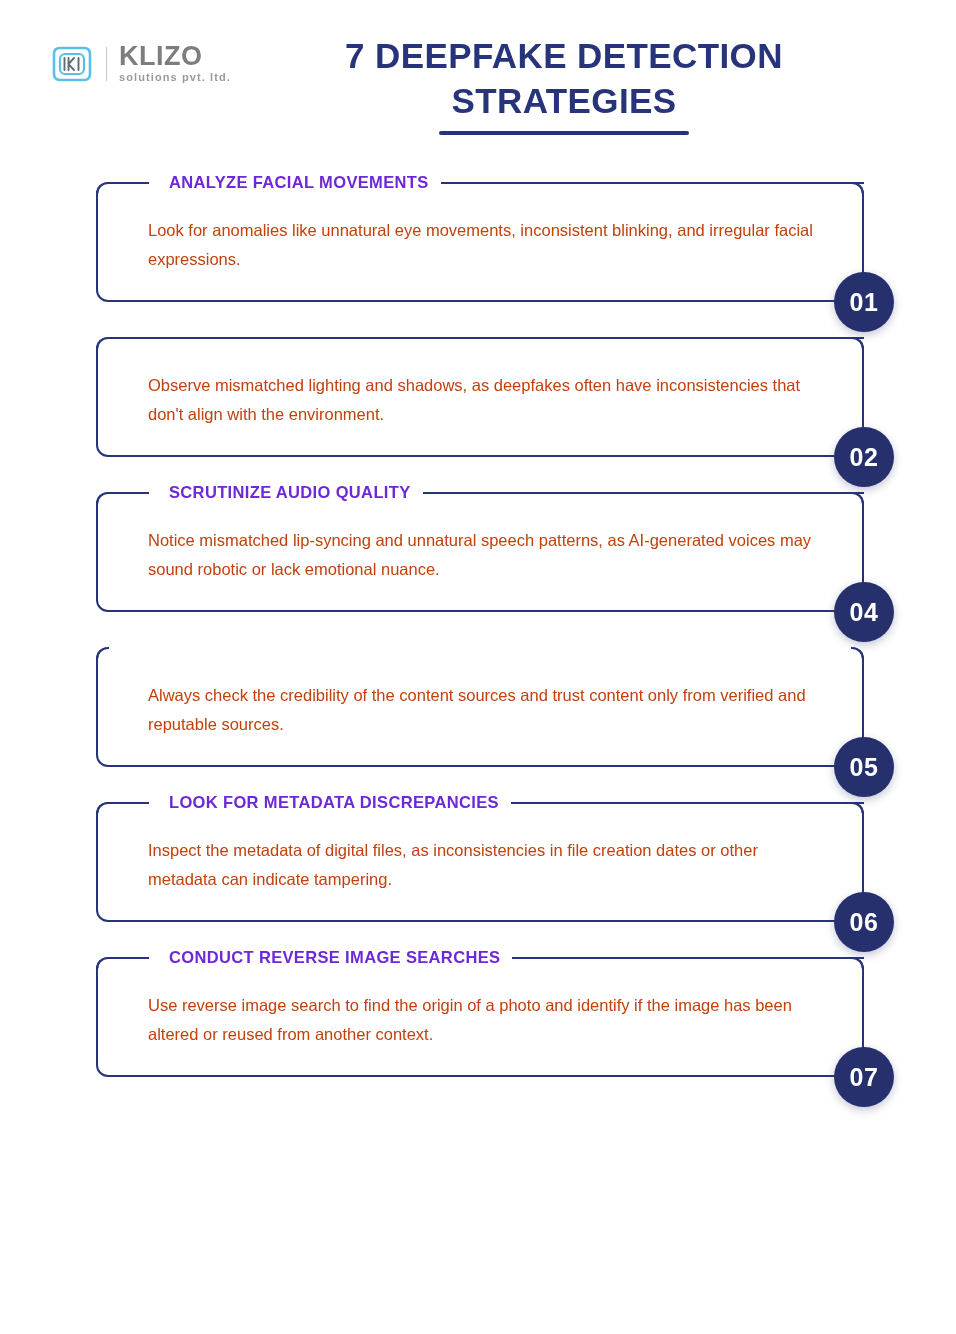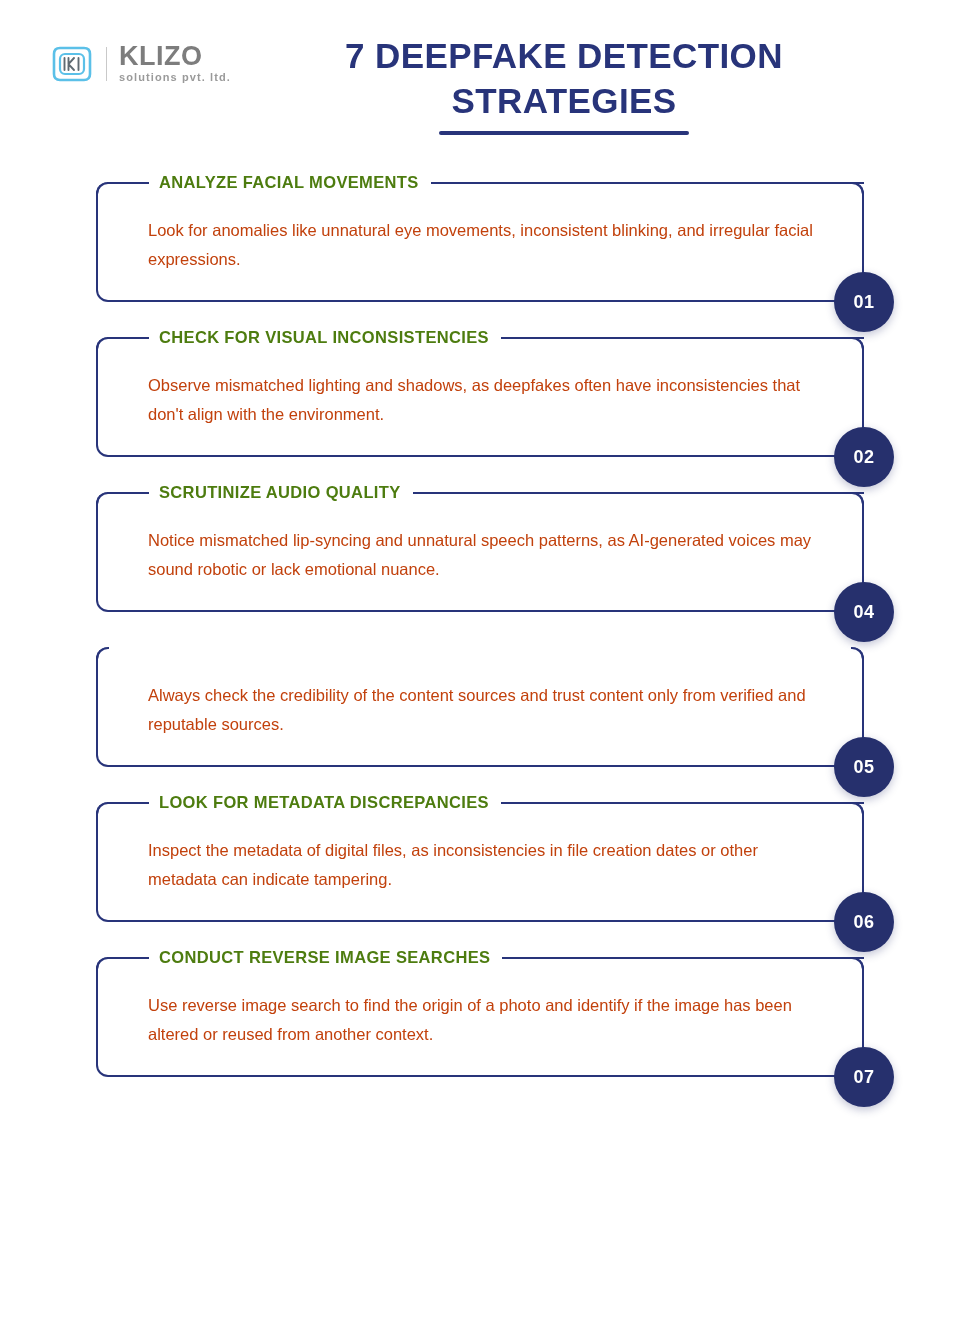--- a/index.html
+++ b/index.html
@@ -132,24 +132,24 @@
     height: 2px;
     background: #28347a;
     margin-left: 11px;
     flex: 0 0 auto;
   }
 
   .card-title {
     font-size: 16.5px;
     font-weight: 800;
     letter-spacing: 0.35px;
-    color: #4d7c0f;
+    color: #6d28d9;
     text-transform: uppercase;
     line-height: 1;
-    margin: -8px 12px 0 10px;
+    margin: -8px 12px 0 20px;
     white-space: nowrap;
     flex: 0 0 auto;
     text-align: center;
   }
 
   .frame-top-right {
     height: 2px;
     background: #28347a;
     flex: 1 1 auto;
     margin-right: 0px;
@@ -190,21 +190,21 @@
     right: 62px;
     bottom: -16px;
     width: 60px;
     height: 60px;
     border-radius: 50%;
     background: #26306d;
     color: #ffffff;
     display: flex;
     align-items: center;
     justify-content: center;
-    font-size: 18px;
+    font-size: 25px;
     font-weight: 800;
     letter-spacing: 0.6px;
     box-shadow: 0 3px 9px rgba(38,48,109,0.28);
     z-index: 5;
   }
 </style>
 </head>
 <body>
 
 <div class="header">
@@ -253,21 +253,20 @@
       </div>
       <div class="card-body">Look for anomalies like unnatural eye movements, inconsistent blinking, and irregular facial expressions.</div>
       <div class="badge">01</div>
     </div>
     <div class="card">
       <div class="card-frame"></div>
       <div class="corner-tl"></div>
       <div class="corner-tr"></div>
       <div class="frame-top">
         <div class="frame-top-left"></div>
-        <div class="card-title">CHECK FOR VISUAL INCONSISTENCIES</div>
         <div class="frame-top-right"></div>
       </div>
       <div class="card-body">Observe mismatched lighting and shadows, as deepfakes often have inconsistencies that don't align with the environment.</div>
       <div class="badge">02</div>
     </div>
     <div class="card">
       <div class="card-frame"></div>
       <div class="corner-tl"></div>
       <div class="corner-tr"></div>
       <div class="frame-top">

